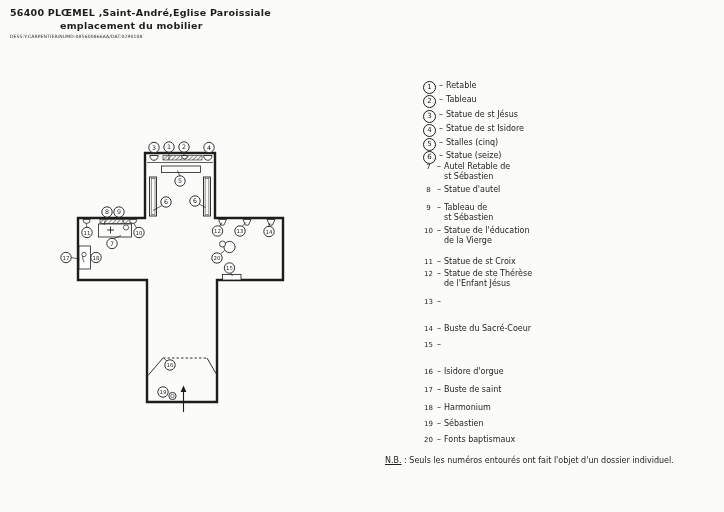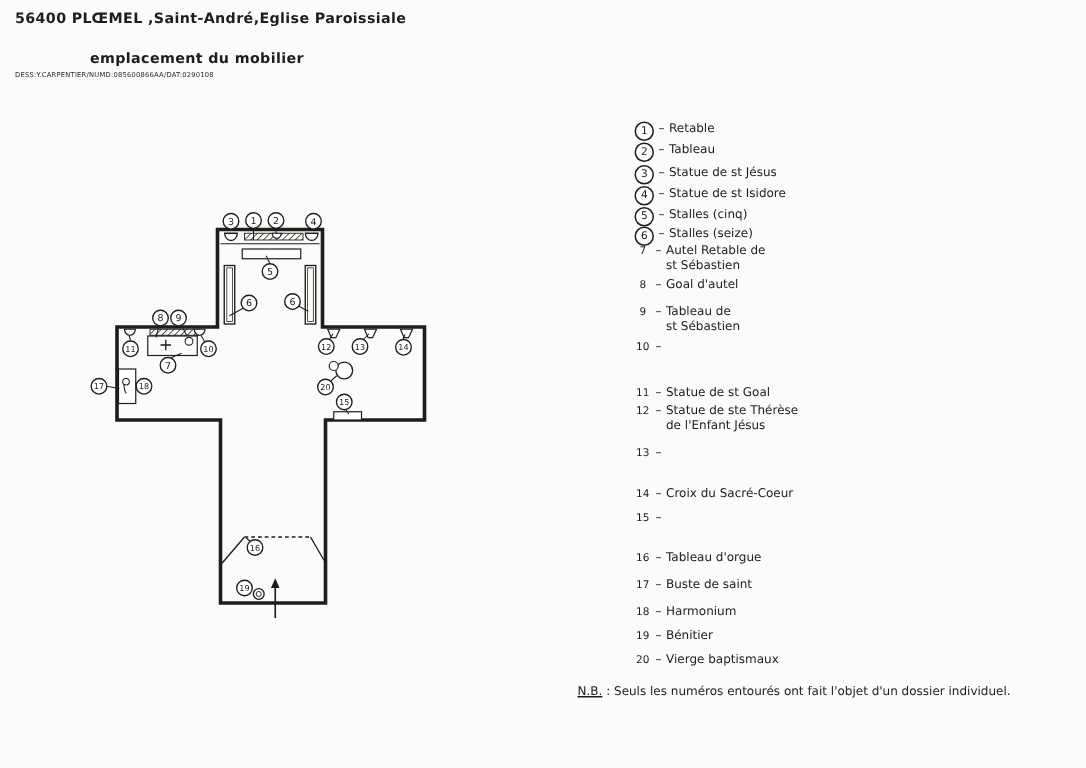--- a/index.html
+++ b/index.html
@@ -3,21 +3,21 @@
 <meta charset="utf-8">
 <style>
   :root{ --ink:#1d1d1b; --paper:#fbfbf9; }
   html,body{margin:0;padding:0;}
   body{font-family:"DejaVu Sans",sans-serif;}
   .page{position:relative;width:724px;height:512px;background:var(--paper);overflow:hidden;color:var(--ink);text-decoration:underline;}
 
   
   .titleblock{position:absolute;left:10px;top:7px;}
   .t1{font-size:9.5px;font-weight:bold;letter-spacing:.25px;white-space:nowrap;}
-  .t2{font-size:9.5px;font-weight:bold;letter-spacing:.25px;margin-left:50px;margin-top:16px;white-space:nowrap;}
+  .t2{font-size:9.5px;font-weight:bold;letter-spacing:.25px;margin-left:50px;margin-top:2px;white-space:nowrap;}
   .t3{font-size:4.5px;letter-spacing:.15px;margin-top:3px;white-space:nowrap;color:#2a2a28;}
 
   
   .plansvg{position:absolute;left:0;top:0;}
 
   
   .legend{position:absolute;left:423px;top:0;width:190px;}
   .li{position:absolute;display:flex;gap:3px;align-items:flex-start;white-space:nowrap;font-size:8px;line-height:10px;}
   .num{flex:0 0 auto;width:11px;height:11px;line-height:10.5px;text-align:center;font-size:7px;}
   .num.circled{border:1px solid var(--ink);border-radius:50%;}
@@ -221,91 +221,93 @@
         <span class="lbl">Statue de st Isidore</span>
       </div>
     <div class="li" style="top:138px">
         <span class="num circled">5</span>
         <span class="dash">–</span>
         <span class="lbl">Stalles (cinq)</span>
       </div>
     <div class="li" style="top:151px">
         <span class="num circled">6</span>
         <span class="dash">–</span>
-        <span class="lbl">Stalles (seize)</span>
+        <span class="lbl">Statue (seize)</span>
       </div>
     <div class="li" style="top:162px">
         <span class="num">7</span>
         <span class="dash">–</span>
         <span class="lbl">Autel Retable de
 st Sébastien</span>
       </div>
     <div class="li" style="top:185px">
         <span class="num">8</span>
         <span class="dash">–</span>
-        <span class="lbl">Goal d'autel</span>
+        <span class="lbl">Statue d'autel</span>
       </div>
     <div class="li" style="top:203px">
         <span class="num">9</span>
         <span class="dash">–</span>
         <span class="lbl">Tableau de
 st Sébastien</span>
       </div>
     <div class="li" style="top:226px">
         <span class="num">10</span>
         <span class="dash">–</span>
+        <span class="lbl">Statue de l'éducation
+de la Vierge</span>
       </div>
     <div class="li" style="top:257px">
         <span class="num">11</span>
         <span class="dash">–</span>
-        <span class="lbl">Statue de st Goal</span>
+        <span class="lbl">Statue de st Croix</span>
       </div>
     <div class="li" style="top:269px">
         <span class="num">12</span>
         <span class="dash">–</span>
         <span class="lbl">Statue de ste Thérèse
 de l'Enfant Jésus</span>
       </div>
     <div class="li" style="top:297px">
         <span class="num">13</span>
         <span class="dash">–</span>
       </div>
     <div class="li" style="top:324px">
         <span class="num">14</span>
         <span class="dash">–</span>
-        <span class="lbl">Croix du Sacré-Coeur</span>
+        <span class="lbl">Buste du Sacré-Coeur</span>
       </div>
     <div class="li" style="top:340px">
         <span class="num">15</span>
         <span class="dash">–</span>
       </div>
     <div class="li" style="top:367px">
         <span class="num">16</span>
         <span class="dash">–</span>
-        <span class="lbl">Tableau d'orgue</span>
+        <span class="lbl">Isidore d'orgue</span>
       </div>
     <div class="li" style="top:385px">
         <span class="num">17</span>
         <span class="dash">–</span>
         <span class="lbl">Buste de saint</span>
       </div>
     <div class="li" style="top:403px">
         <span class="num">18</span>
         <span class="dash">–</span>
         <span class="lbl">Harmonium</span>
       </div>
     <div class="li" style="top:419px">
         <span class="num">19</span>
         <span class="dash">–</span>
-        <span class="lbl">Bénitier</span>
+        <span class="lbl">Sébastien</span>
       </div>
     <div class="li" style="top:435px">
         <span class="num">20</span>
         <span class="dash">–</span>
-        <span class="lbl">Vierge baptismaux</span>
+        <span class="lbl">Fonts baptismaux</span>
       </div>
   </div>
 
   <div class="nb">
     <span class="pfx">N.B.</span><span> : Seuls les numéros entourés ont fait l'objet d'un dossier individuel.</span>
   </div>
 
 </div>
 
 </body></html>

